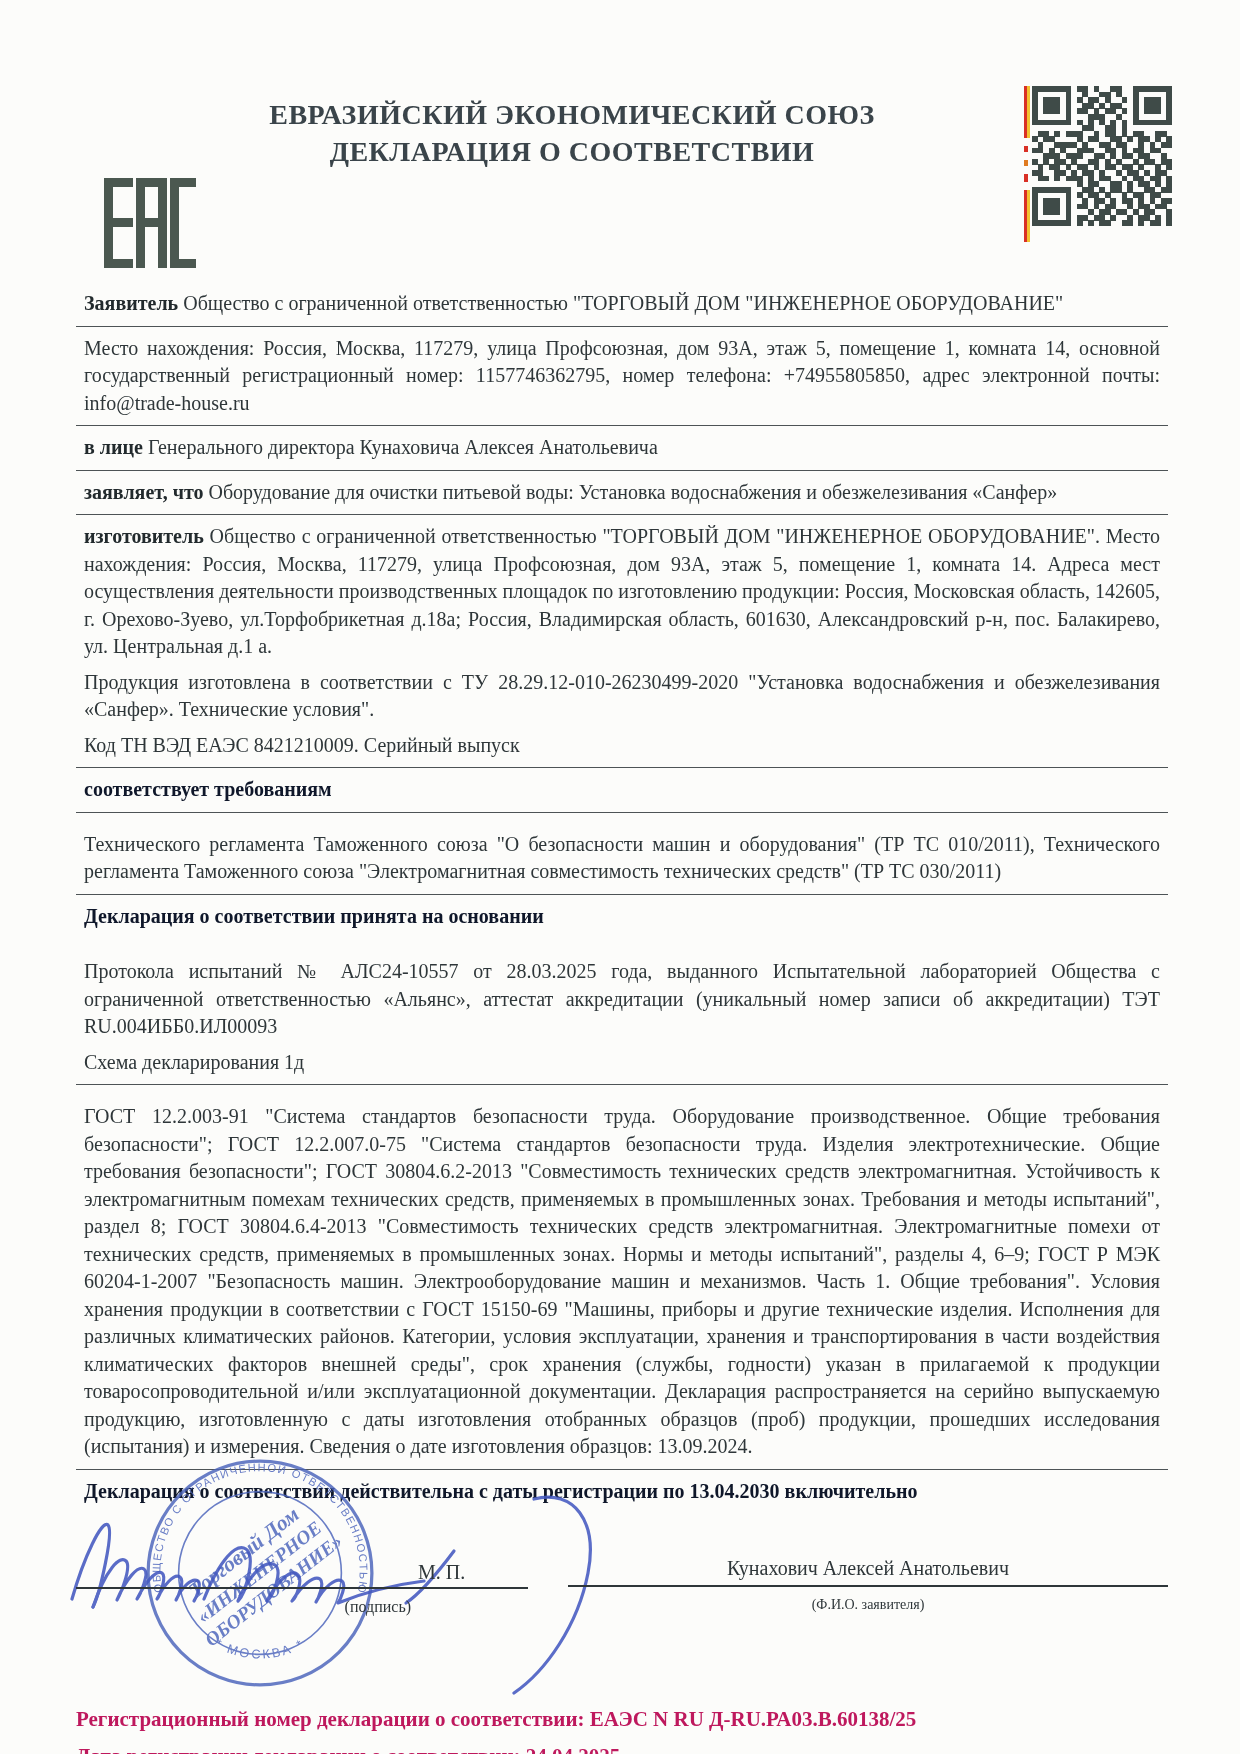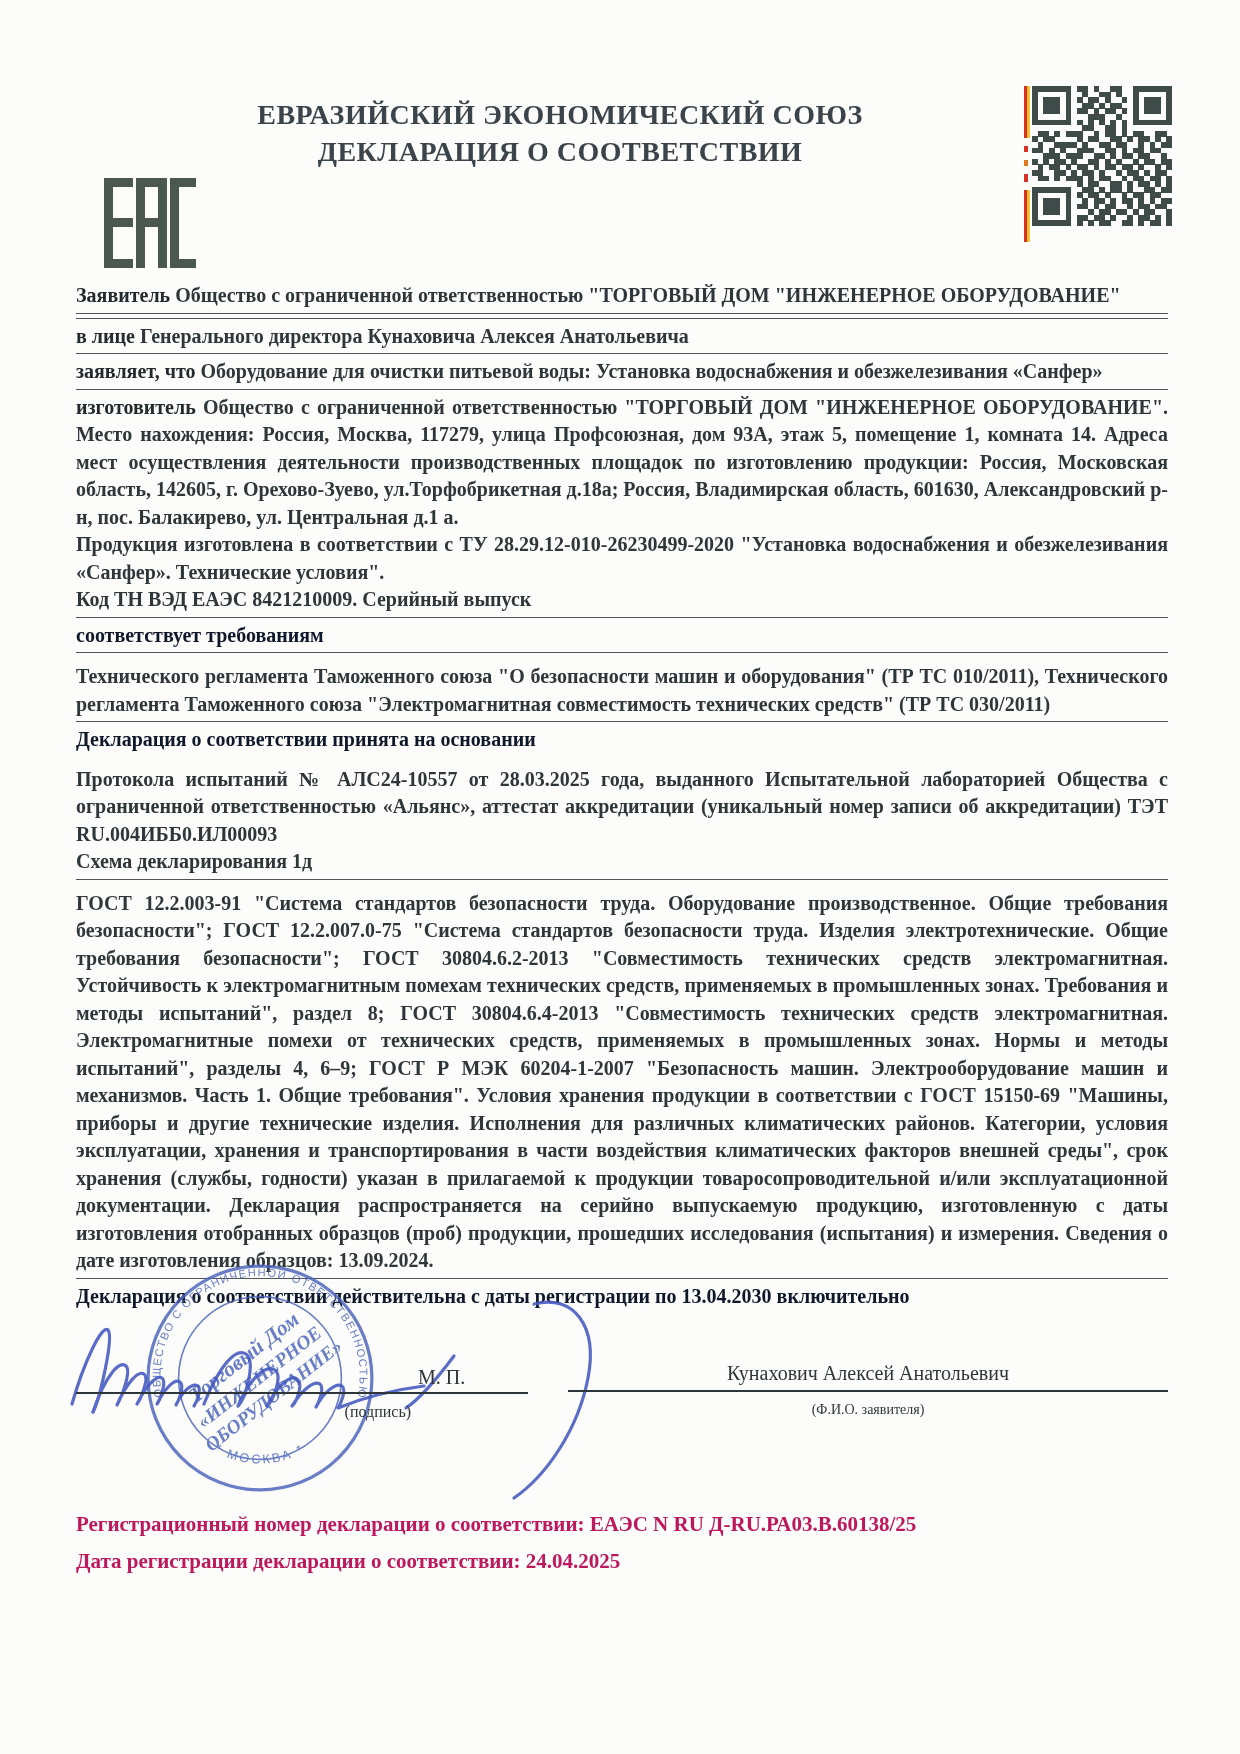--- a/index.html
+++ b/index.html
@@ -5,34 +5,34 @@
   html,body{margin:0;padding:0;}
   body{background:#ffffff;}
   .page{
     position:relative;width:1240px;height:1754px;margin:0 auto;
     background:#fcfcfa;overflow:hidden;
     font-family:"Liberation Serif","DejaVu Serif",serif;
     color:#2e3639;
   }
   
   .title{
-    position:absolute;left:120px;top:96px;width:880px;
+    position:absolute;left:132px;top:96px;width:880px;
     text-align:center;font-weight:bold;font-size:28px;line-height:37px;
     letter-spacing:.5px;color:#3a444a;
   }
   .eac-logo{position:absolute;left:104px;top:178px;}
   .qr-wrap{position:absolute;left:1032px;top:86px;width:140px;height:140px;}
   .qr-artifact{position:absolute;top:86px;}
   .qr-artifact .seg{position:absolute;}
   
   .content{
     position:absolute;left:76px;top:282px;width:1092px;
     font-size:20px;line-height:27.5px;
   }
-  .content p{margin:0;text-align:justify;font-weight:bold;}
+  .content p{margin:8px;text-align:justify;}
   .content p.noj{text-align:left;}
   b.lead{color:#222a2d;}
   .hdg{font-weight:bold;color:#0f172a;text-align:left !important;}
   .rule{border-bottom:1.5px solid #4d5356;margin:3px 0 4px 0;height:0;}
   .gap-s{height:6px;}
   .gap-m{height:12px;}
   
   .sig{position:relative;height:128px;margin-top:16px;}
   .sig-left-line{position:absolute;left:0;top:66px;width:452px;border-bottom:2px solid #2e3639;}
   .sig-left-caption{position:absolute;left:95px;top:72px;width:240px;text-align:right;font-size:16px;}
@@ -431,20 +431,21 @@
     <div class="seg" style="left:0;top:88px;width:4px;height:8px;background:#d93025;"></div>
     <div class="seg" style="left:0;top:104px;width:3px;height:52px;background:#d93025;"></div>
     <div class="seg" style="left:3px;top:104px;width:3px;height:52px;background:#f2c230;"></div>
   </div>
 
   <div class="content">
 
     <p><b class="lead">Заявитель</b> <span>Общество с ограниченной ответственностью "ТОРГОВЫЙ ДОМ "ИНЖЕНЕРНОЕ ОБОРУДОВАНИЕ"</span></p>
     <div class="rule"></div>
 
+    <p>Место нахождения: Россия, Москва, 117279, улица Профсоюзная, дом 93А, этаж 5, помещение 1, комната 14, основной государственный регистрационный номер: 1157746362795, номер телефона: +74955805850, адрес электронной почты: info@trade-house.ru</p>
     <div class="rule"></div>
 
     <p class="noj"><b class="lead">в лице</b> <span>Генерального директора Кунаховича Алексея Анатольевича</span></p>
     <div class="rule"></div>
 
     <p><b class="lead">заявляет, что</b> <span>Оборудование для очистки питьевой воды: Установка водоснабжения и обезжелезивания «Санфер»</span></p>
     <div class="rule"></div>
 
     <p><b class="lead">изготовитель</b> <span>Общество с ограниченной ответственностью "ТОРГОВЫЙ ДОМ "ИНЖЕНЕРНОЕ ОБОРУДОВАНИЕ". Место нахождения: Россия, Москва, 117279, улица Профсоюзная, дом 93А, этаж 5, помещение 1, комната 14. Адреса мест осуществления деятельности производственных площадок по изготовлению продукции: Россия, Московская область, 142605, г. Орехово-Зуево, ул.Торфобрикетная д.18а; Россия, Владимирская область, 601630, Александровский р-н, пос. Балакирево, ул. Центральная д.1 а.</span></p>
     <p>Продукция изготовлена в соответствии с ТУ 28.29.12-010-26230499-2020 "Установка водоснабжения и обезжелезивания «Санфер». Технические условия".</p>

